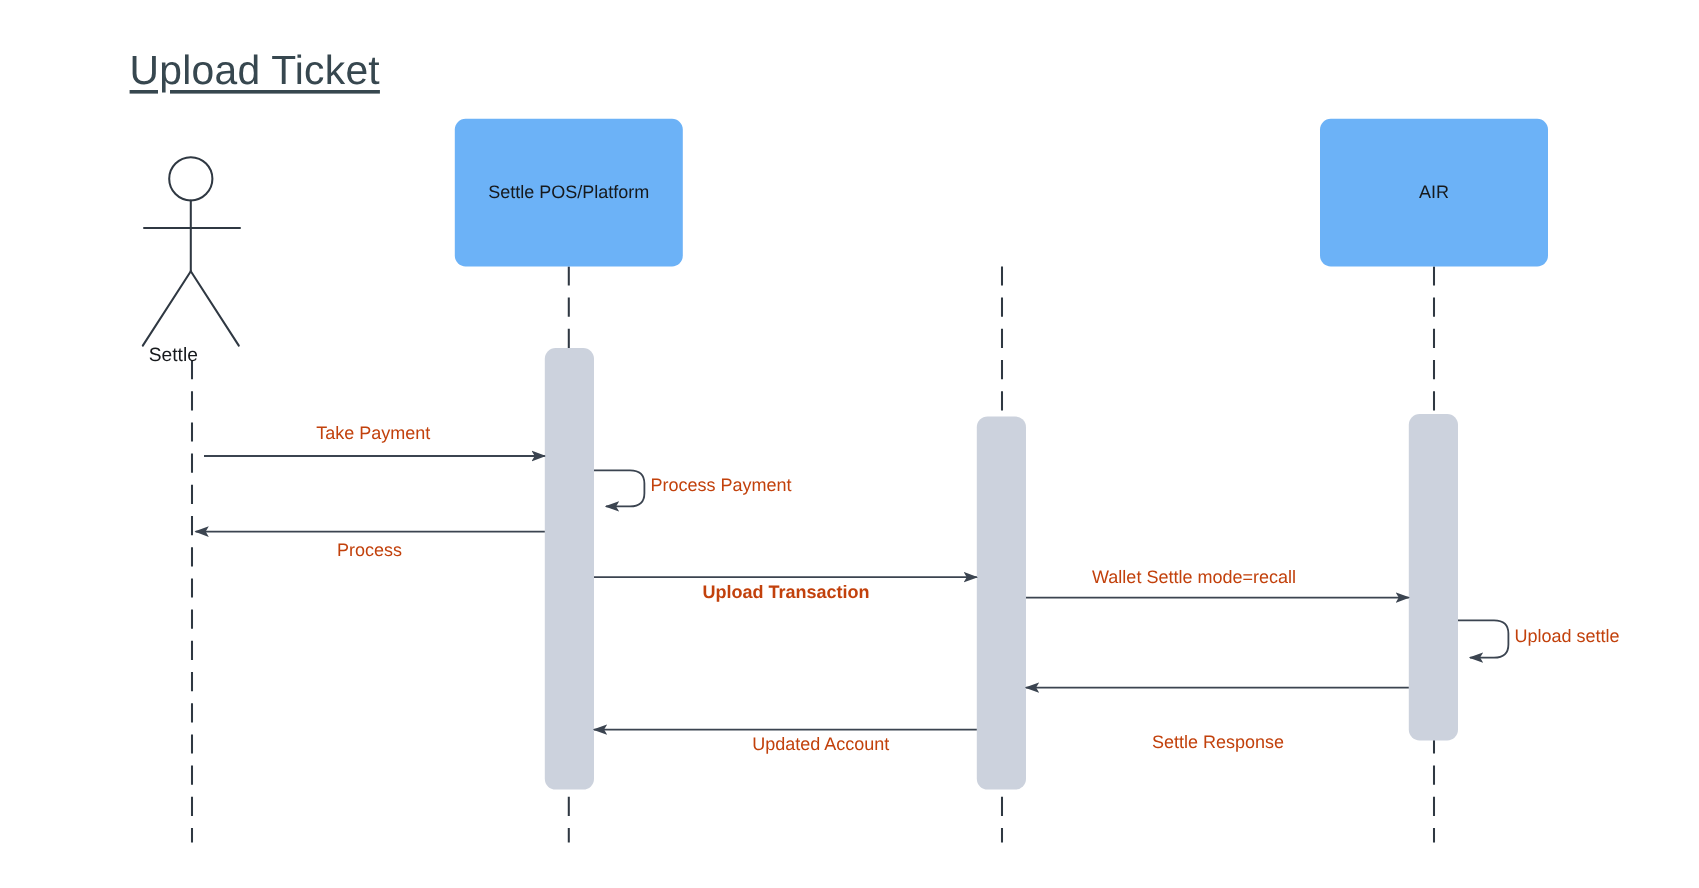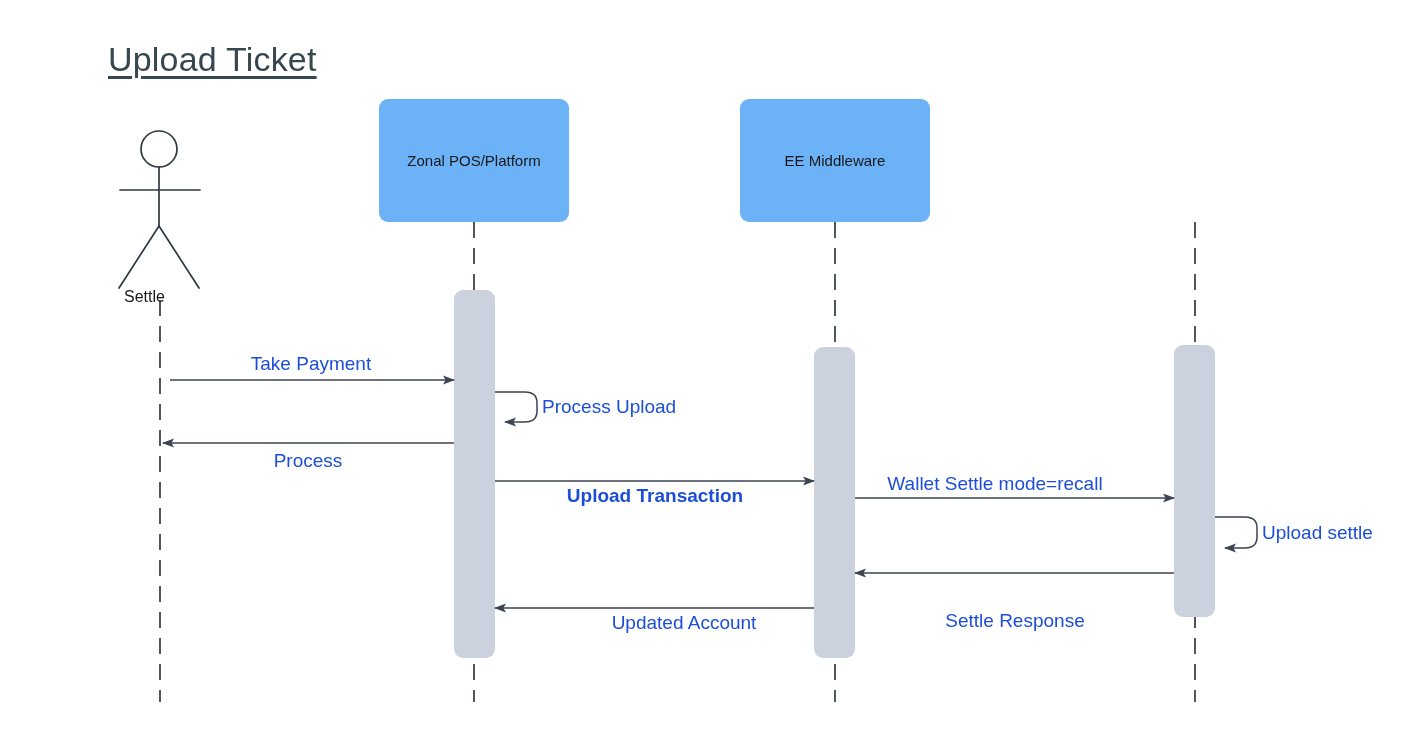--- a/index.html
+++ b/index.html
@@ -51,22 +51,22 @@
     text-align: center;
   }
   .actor-label {
     position: absolute;
     font-size: 16px;
     color: #16191c;
     white-space: nowrap;
   }
   .msg-label {
     position: absolute;
-    font-size: 19px;
-    color: #1d4ed8;
+    font-size: 15px;
+    color: #c2410c;
     white-space: nowrap;
     transform: translateX(-50%);
   }
   .msg-label.left-anchor {
     transform: none;
   }
 </style>
 </head>
 <body>
 
@@ -118,33 +118,33 @@
 
       <path d="M1215,517 L1245,517 Q1257,517 1257,528 L1257,537 Q1257,548 1245,548 L1225,548" marker-end="url(#arrow-left)"></path>
 
       <line x1="1174" y1="573" x2="855" y2="573" marker-end="url(#arrow-left)"></line>
 
       <line x1="814" y1="608" x2="495" y2="608" marker-end="url(#arrow-left)"></line>
     </g>
   </svg>
 
   <div class="participant-box" style="left:379px; top:99px; width:190px; height:123px;">
-    <span class="participant-label">Zonal POS/Platform</span>
+    <span class="participant-label">Settle POS/Platform</span>
   </div>
 
-  <div class="participant-box" style="left:740px; top:99px; width:190px; height:123px;">
-    <span class="participant-label">EE Middleware</span>
+
+  <div class="participant-box" style="left:1100px; top:99px; width:190px; height:123px;">
+    <span class="participant-label">AIR</span>
   </div>
-
 
   <div class="actor-label" style="left:124px; top:288px;">Settle</div>
 
   <div class="msg-label" style="left:311px; top:353px;">Take Payment</div>
 
-  <div class="msg-label left-anchor" style="left:542px; top:396px;">Process Upload</div>
+  <div class="msg-label left-anchor" style="left:542px; top:396px;">Process Payment</div>
 
   <div class="msg-label" style="left:308px; top:450px;">Process</div>
 
   <div class="msg-label" style="left:655px; top:485px;font-weight:bold;">Upload Transaction</div>
 
   <div class="msg-label" style="left:995px; top:473px;text-align:right;">Wallet Settle mode=recall</div>
 
   <div class="msg-label left-anchor" style="left:1262px; top:522px;">Upload settle</div>
 
   <div class="msg-label" style="left:1015px; top:610px;">Settle Response</div>

